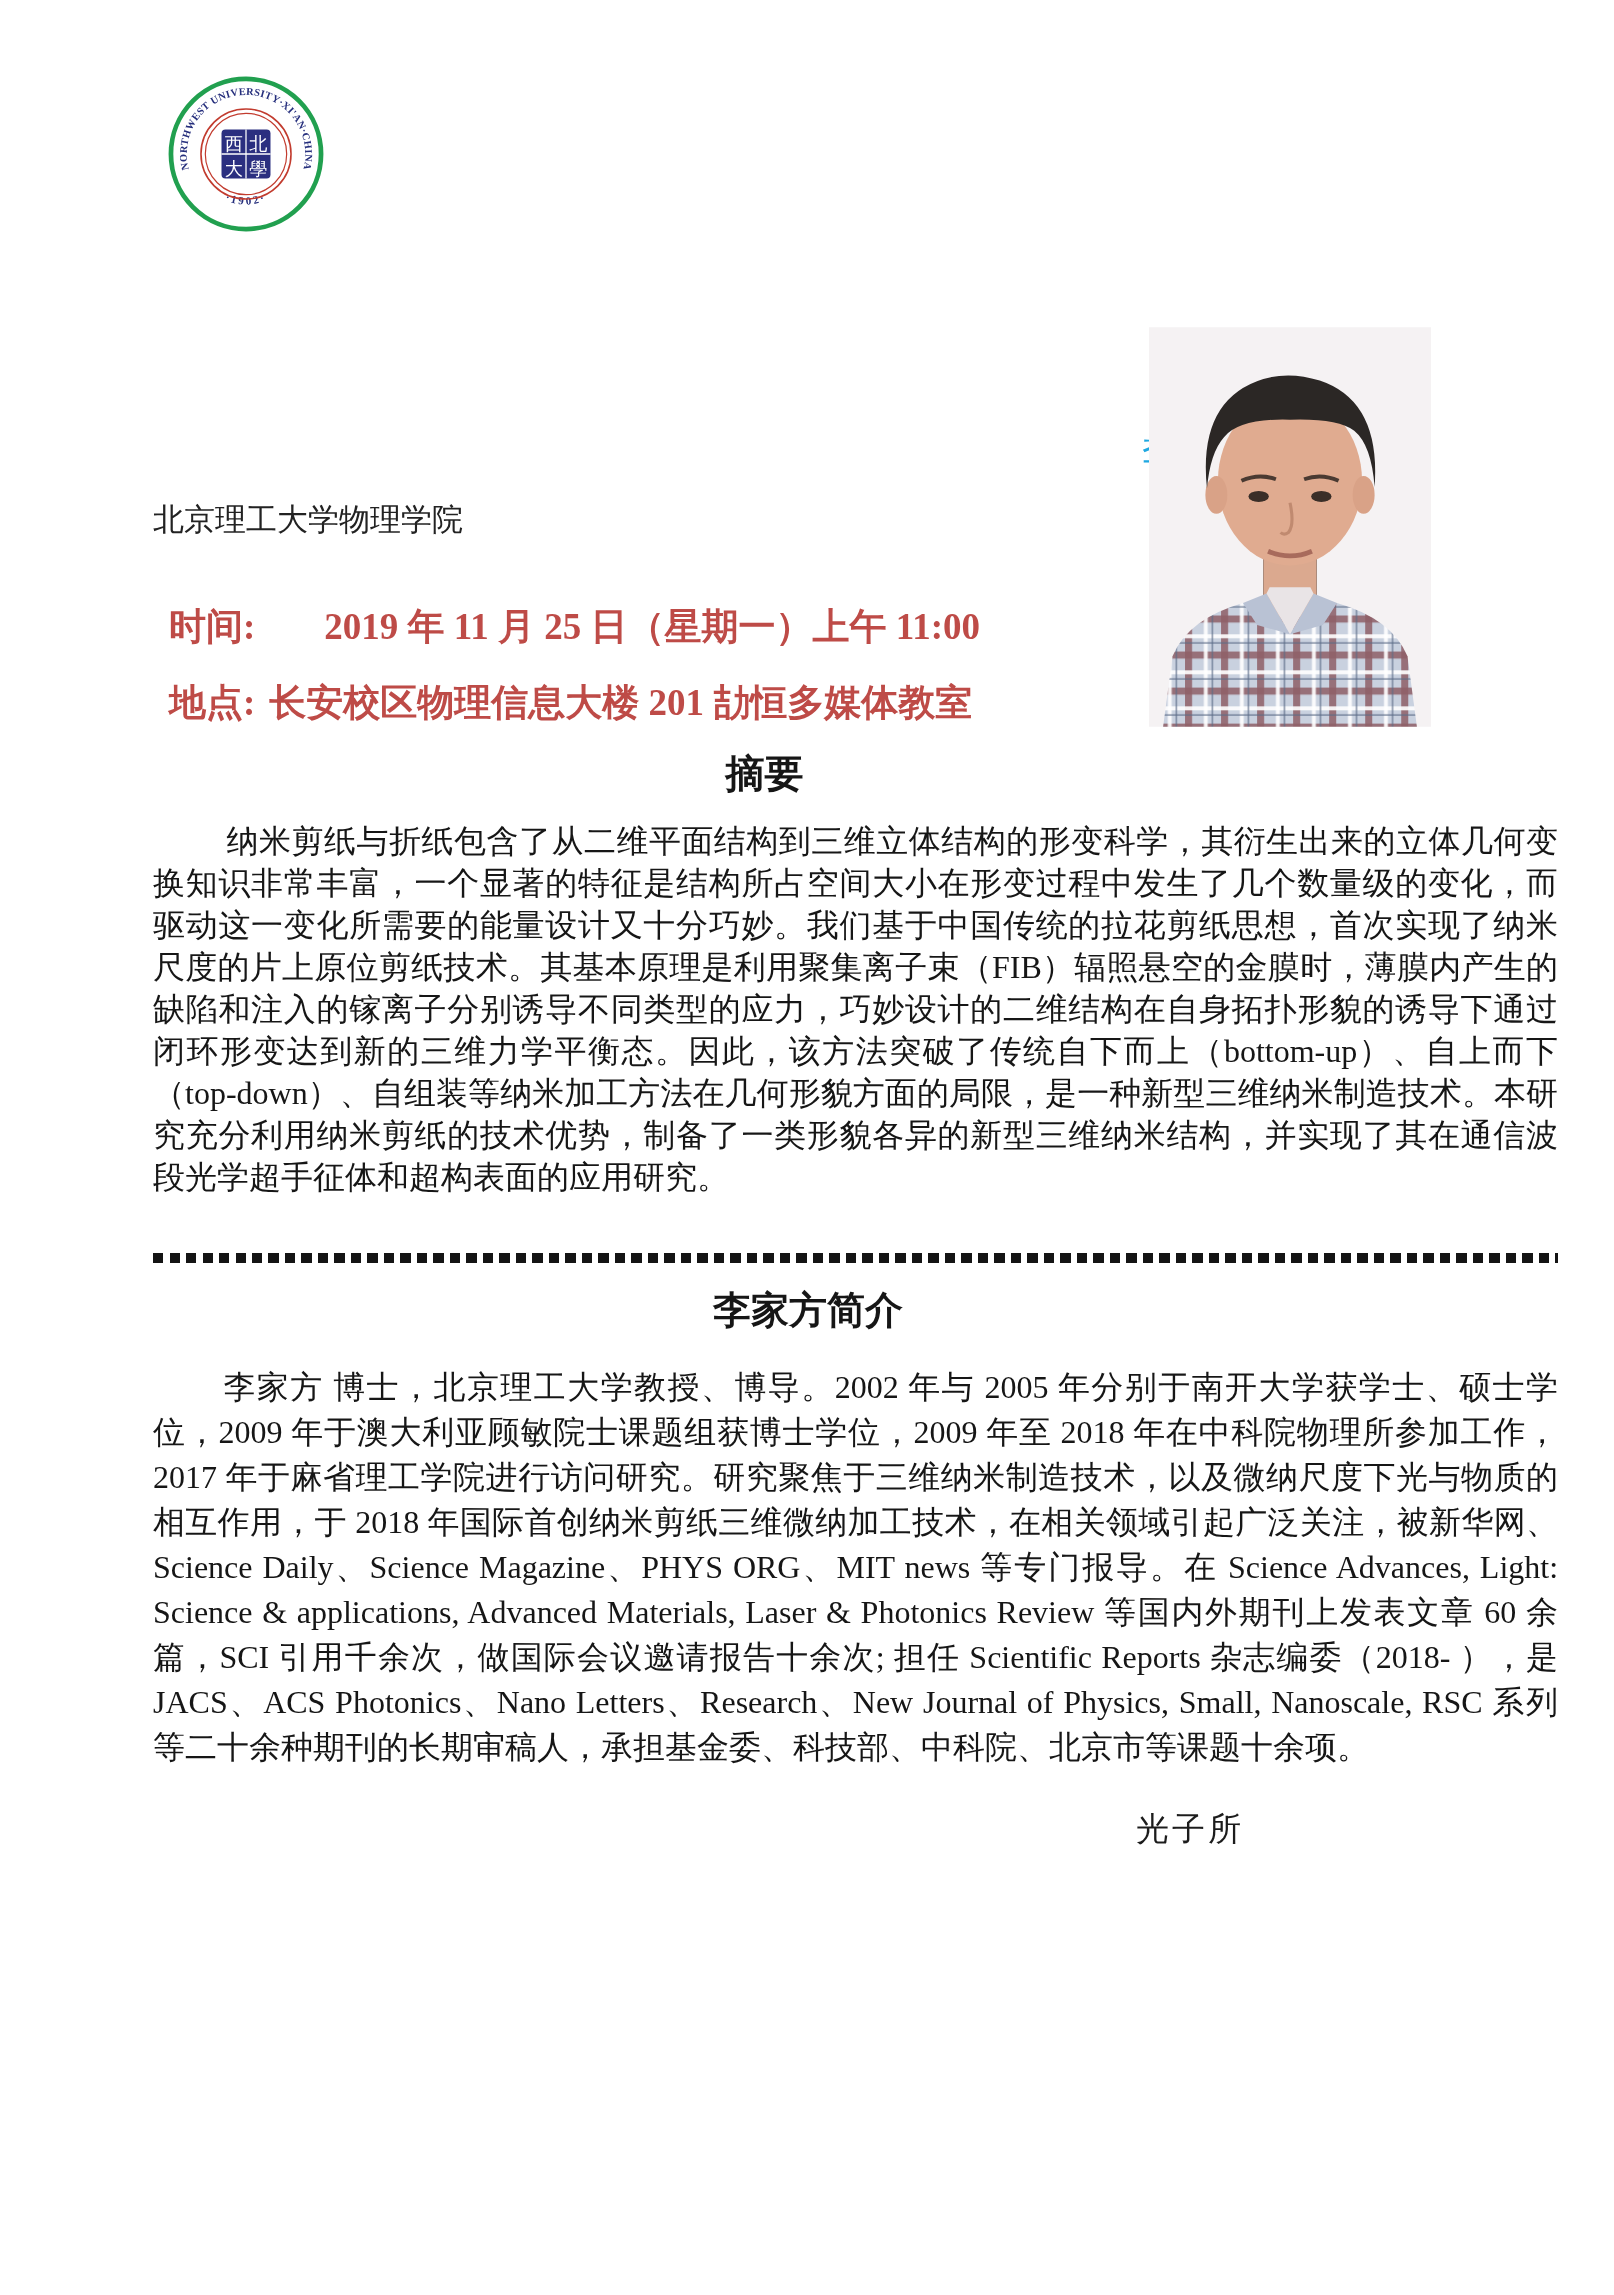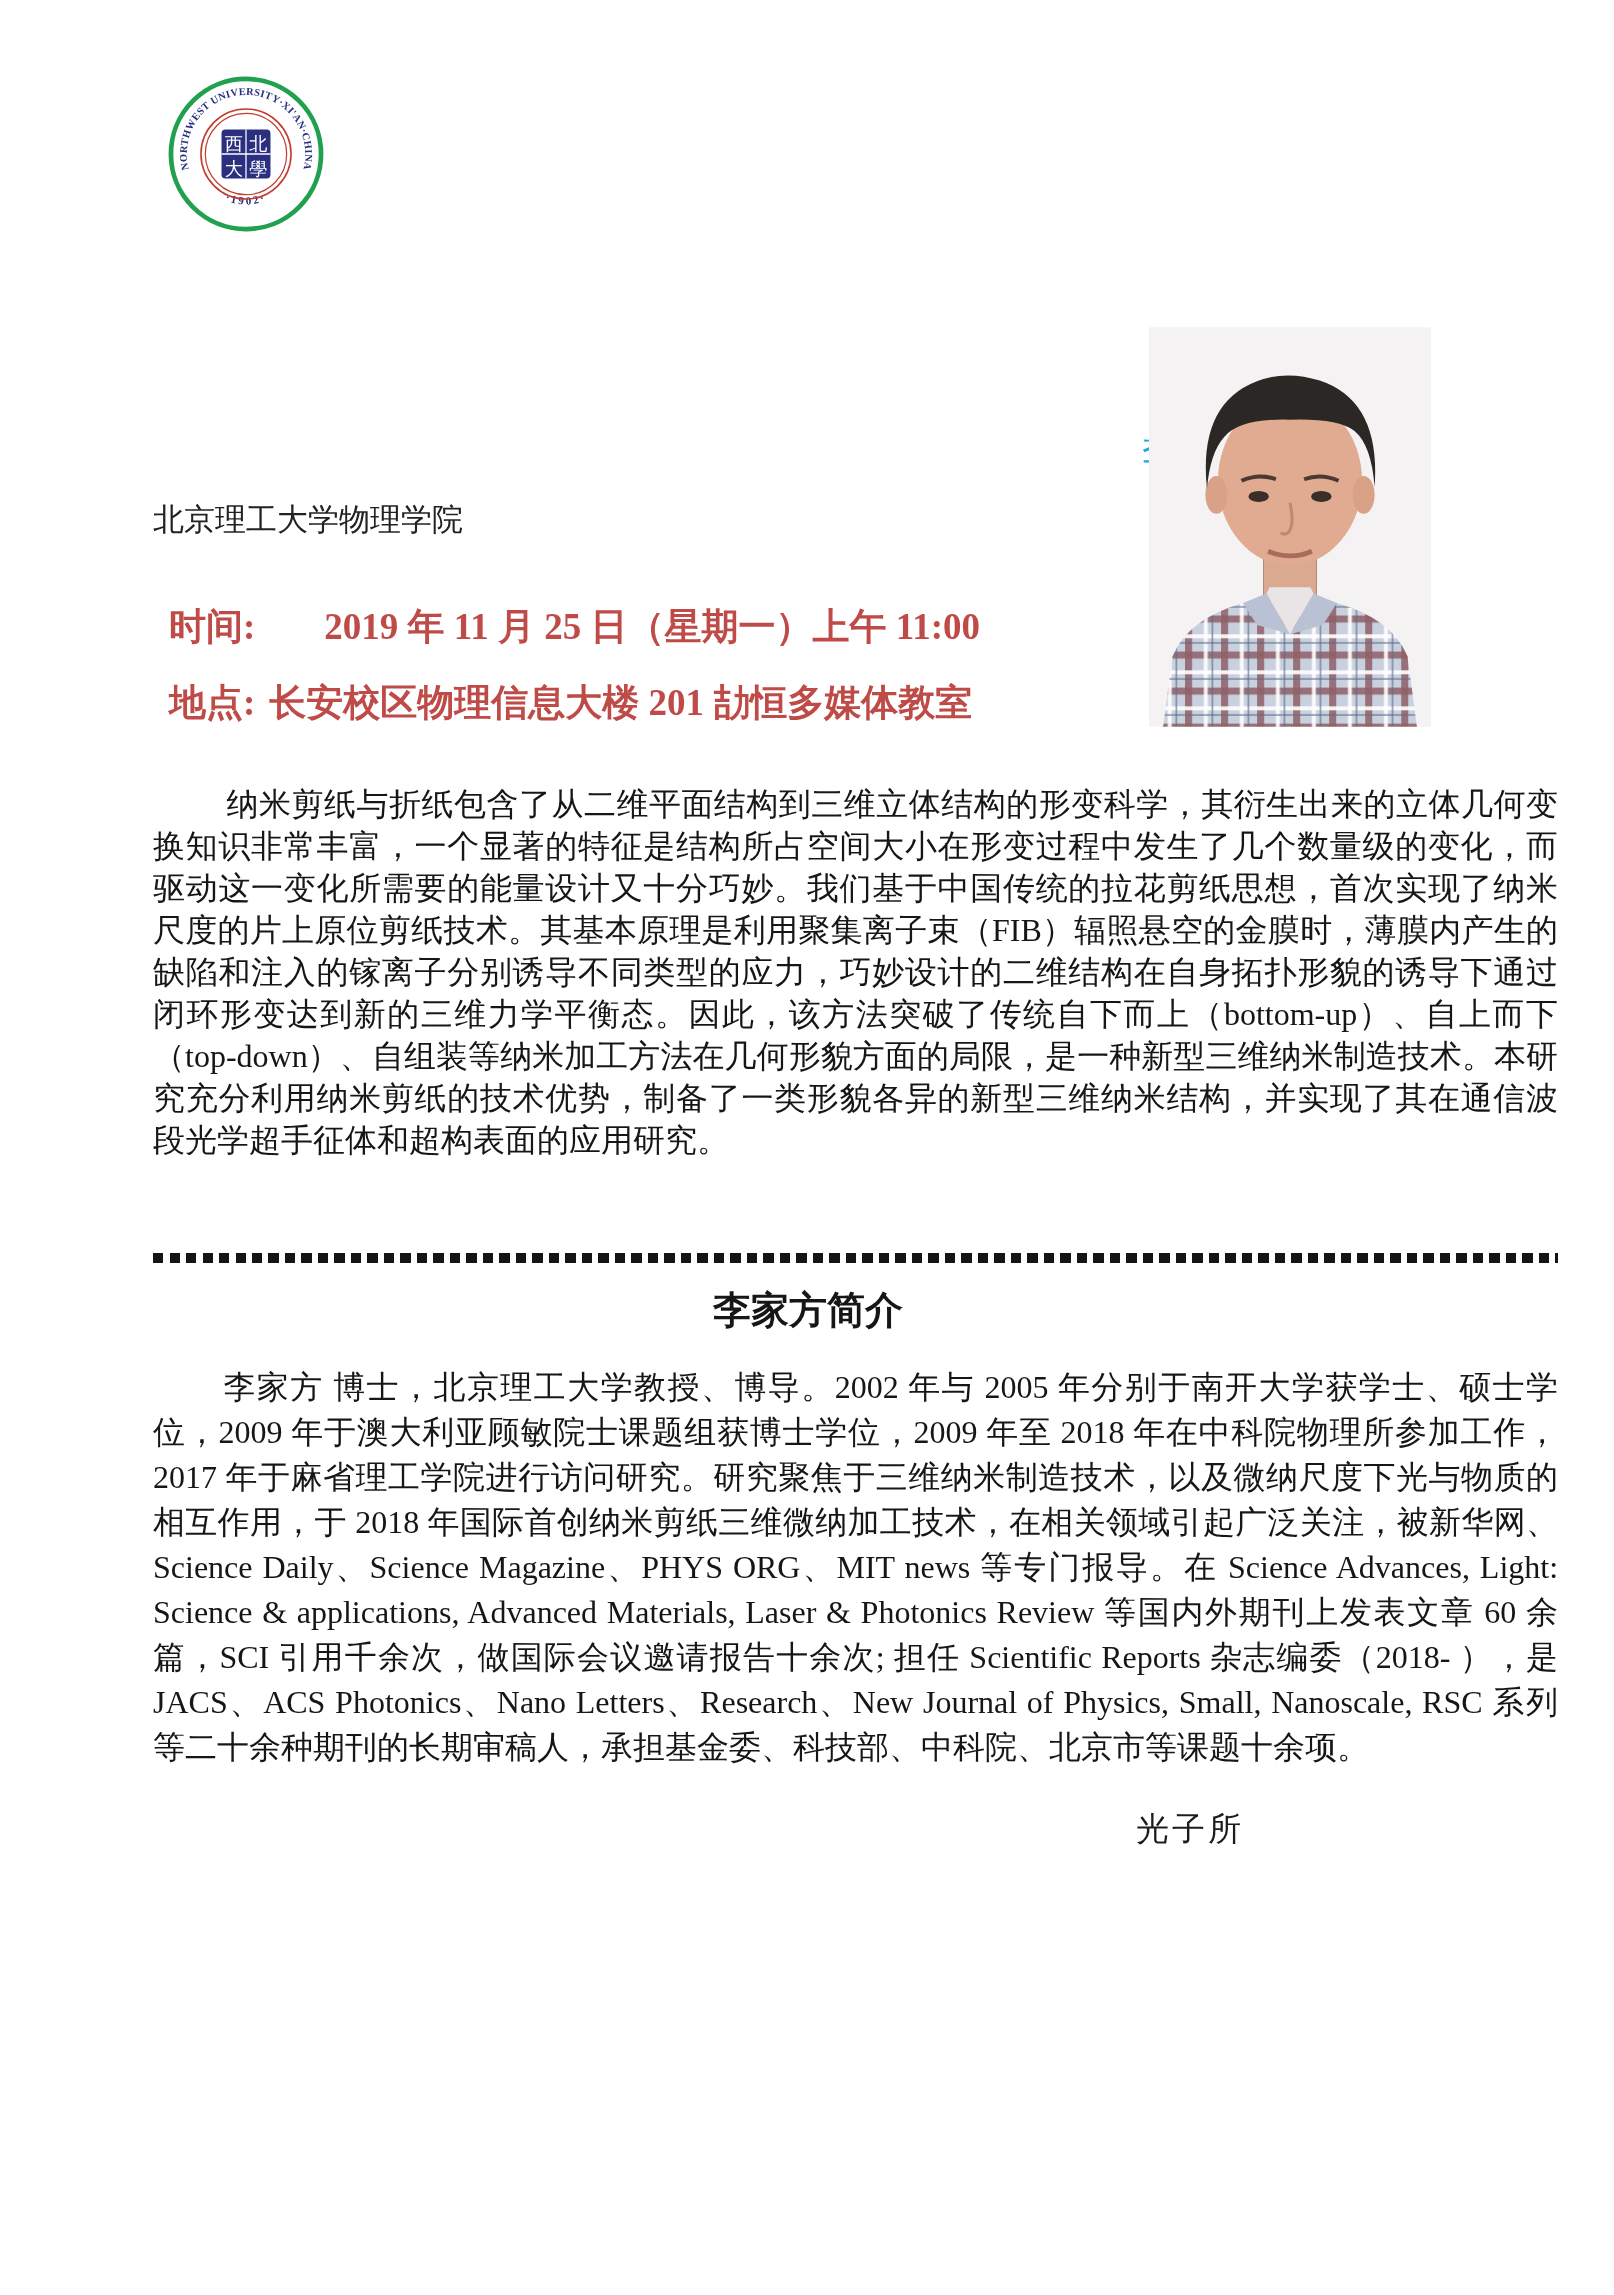--- a/index.html
+++ b/index.html
@@ -38,21 +38,21 @@
   .meta-time{top:602px;}
   .meta-loc{top:678px;}
   .meta-time .label{margin-right:69px;}
   .meta-loc .label{margin-right:14px;}
   
   .abs-head{
     position:absolute;left:153px;top:747px;width:1223px;
     text-align:center;font-size:39px;font-weight:bold;
   }
   .abs-body{
-    position:absolute;left:153px;top:783px;width:1405px;margin:0;
+    position:absolute;left:153px;top:820px;width:1405px;margin:0;
     font-size:32px;line-height:42px;text-align:justify;text-indent:2.3em;
   }
   
   .divider{
     position:absolute;left:153px;top:1253px;width:1405px;height:10.2px;
     background:repeating-linear-gradient(90deg,#141414 0 10.2px,transparent 10.2px 16.5px);
   }
   
   .bio-head{
     position:absolute;left:153px;top:1285px;width:1310px;
@@ -144,20 +144,21 @@
     </svg>
   </div>
 
   <div class="meta meta-time">
     <span class="label">时间:</span><span class="value">2019 年 11 月 25 日（星期一）上午 11:00</span>
   </div>
   <div class="meta meta-loc">
     <span class="label">地点:</span><span class="value">长安校区物理信息大楼 201 劼恒多媒体教室</span>
   </div>
 
+  <div class="abs-head">摘要</div>
   <p class="abs-body">纳米剪纸与折纸包含了从二维平面结构到三维立体结构的形变科学，其衍生出来的立体几何变换知识非常丰富，一个显著的特征是结构所占空间大小在形变过程中发生了几个数量级的变化，而驱动这一变化所需要的能量设计又十分巧妙。我们基于中国传统的拉花剪纸思想，首次实现了纳米尺度的片上原位剪纸技术。其基本原理是利用聚集离子束（FIB）辐照悬空的金膜时，薄膜内产生的缺陷和注入的镓离子分别诱导不同类型的应力，巧妙设计的二维结构在自身拓扑形貌的诱导下通过闭环形变达到新的三维力学平衡态。因此，该方法突破了传统自下而上（bottom-up）、自上而下（top-down）、自组装等纳米加工方法在几何形貌方面的局限，是一种新型三维纳米制造技术。本研究充分利用纳米剪纸的技术优势，制备了一类形貌各异的新型三维纳米结构，并实现了其在通信波段光学超手征体和超构表面的应用研究。</p>
 
   <div class="divider"></div>
 
   <div class="bio-head">李家方简介</div>
   <p class="bio-body"><span>李家方 博士，北京理工大学教授、博导。</span><span class="b">2002 </span><span>年与 </span><span class="b">2005 </span><span>年分别于南开大学获学士、硕士学位，</span><span class="b">2009 </span><span>年于澳大利亚顾敏院士课题组获博士学位，</span><span class="b">2009 </span><span>年至 </span><span class="b">2018 </span><span>年在中科院物理所参加工作，</span><span class="b">2017 </span><span>年于麻省理工学院进行访问研究。研究聚焦于三维纳米制造技术，以及微纳尺度下光与物质的相互作用，于 </span><span class="b">2018 </span><span>年国际首创纳米剪纸三维微纳加工技术，在相关领域引起广泛关注，被新华网、</span><span class="b">Science Daily</span><span>、</span><span class="b">Science Magazine</span><span>、</span><span class="b">PHYS ORG</span><span>、</span><span class="b">MIT news </span><span>等专门报导。在 </span><span class="b">Science Advances, Light: Science &amp; applications, Advanced Materials, Laser &amp; Photonics Review </span><span>等国内外期刊上发表文章 </span><span class="b">60 </span><span>余篇，</span><span class="b">SCI </span><span>引用千余次，做国际会议邀请报告十余次; 担任 </span><span class="b">Scientific Reports </span><span>杂志编委（</span><span class="b">2018- </span><span>），是 </span><span class="b">JACS</span><span>、</span><span class="b">ACS Photonics</span><span>、</span><span class="b">Nano Letters</span><span>、</span><span class="b">Research</span><span>、</span><span class="b">New Journal of Physics, Small, Nanoscale, RSC </span><span>系列等二十余种期刊的长期审稿人，承担基金委、科技部、中科院、北京市等课题十余项。</span></p>
 
   <div class="footer-sig">光子所</div>
 
 </div>

